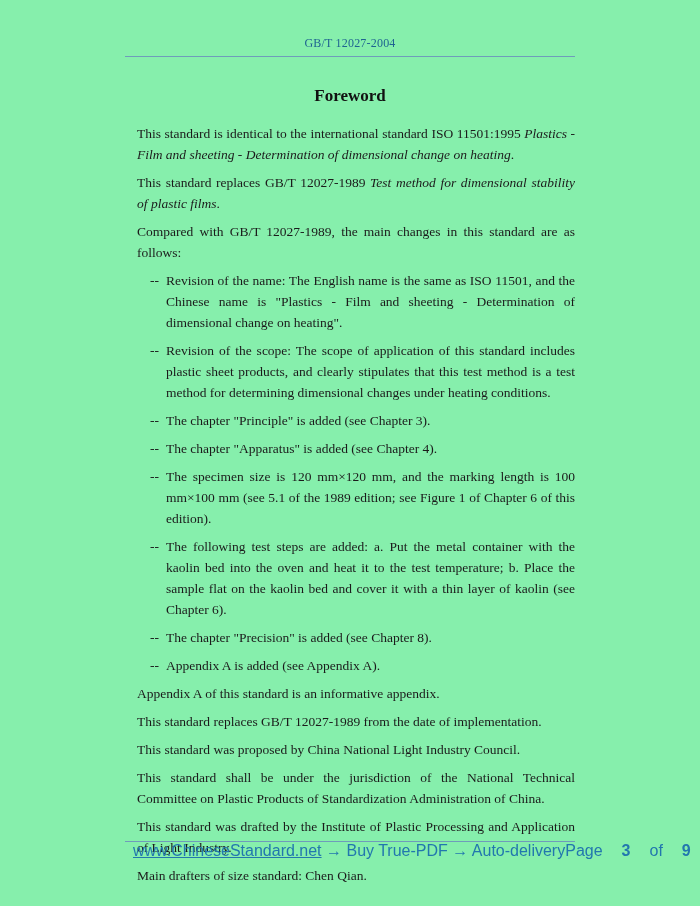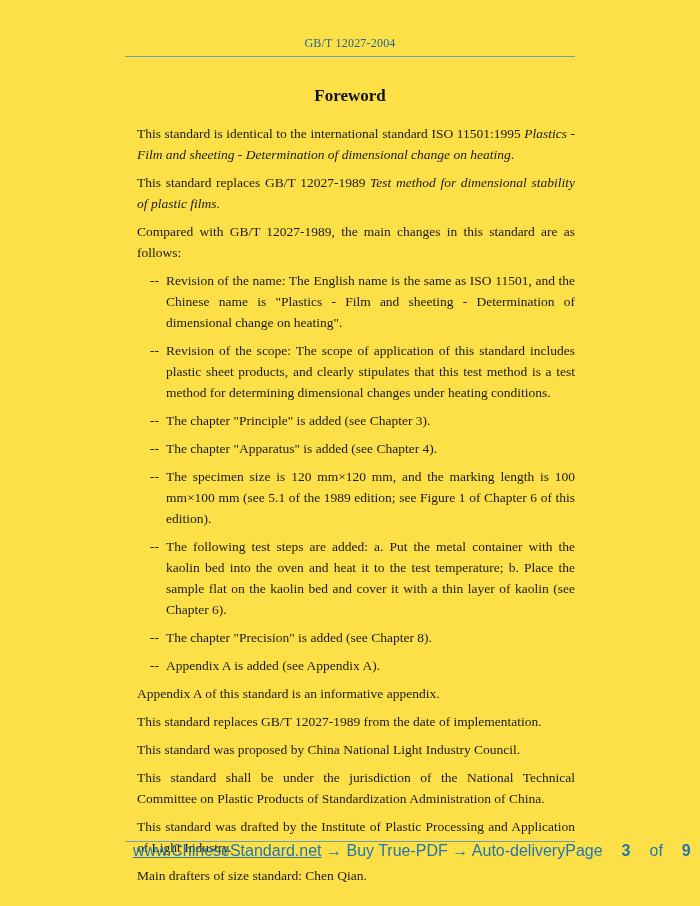--- a/index.html
+++ b/index.html
@@ -1,20 +1,20 @@
 <!DOCTYPE html>
 <html><head>
 <meta charset="utf-8">
 <style>
   html, body { margin: 0; padding: 0; background: #ffffff; }
   .page {
     position: relative;
     width: 700px;
     height: 906px;
-    background: #fde047;
+    background: #86efac;
     font-family: "Liberation Serif", serif;
     color: #1b1b1b;
     overflow: hidden;
     box-sizing: border-box;
   }
   .header-code {
     padding-top: 36px;
     text-align: center;
     font-size: 12px;
     color: #1f6391;

